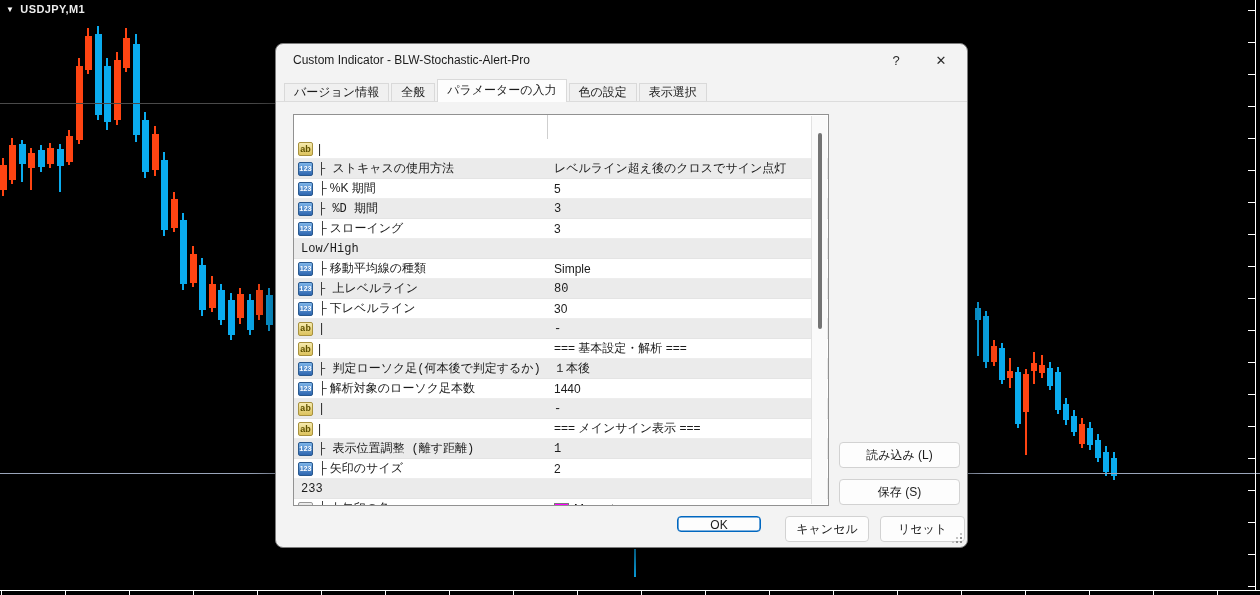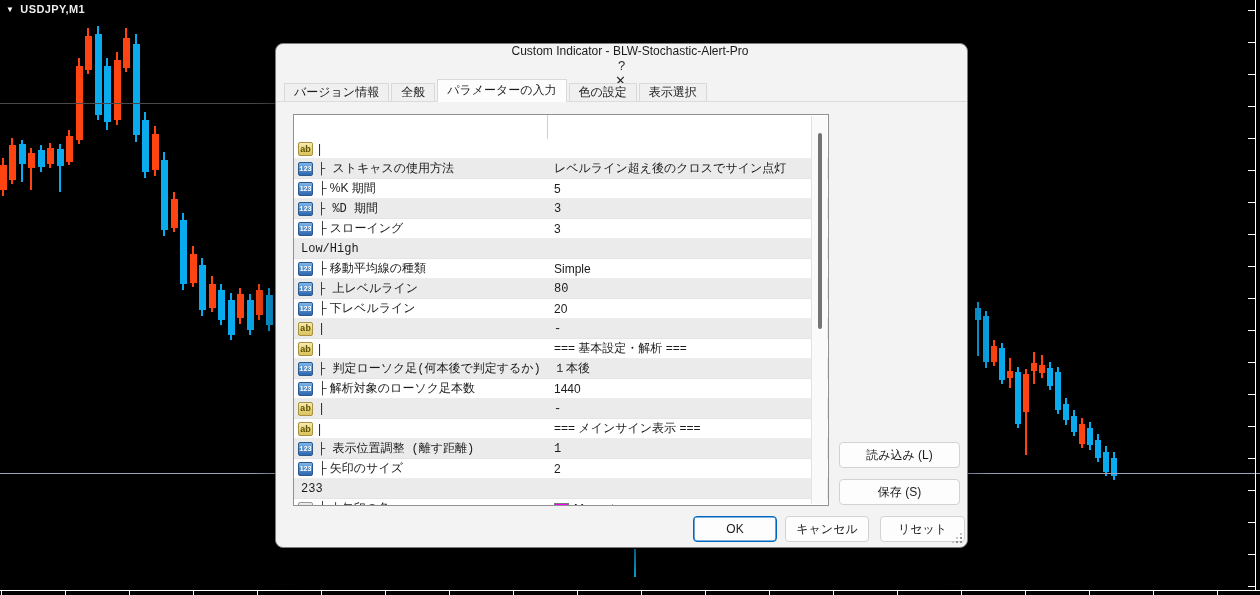--- a/index.html
+++ b/index.html
@@ -18,21 +18,21 @@
   .time-axis{position:absolute;left:0;right:0;top:590px;height:1px;}
   .price-axis{position:absolute;top:0;width:1px;height:591px;}
   .ttick{position:absolute;width:1px;height:4px;top:591px;}
   .ptick{position:absolute;width:7px;height:1px;left:1248px;}
   .stray{position:absolute;width:2px;}
 
   
   .dialog{position:absolute;left:275px;top:43px;width:693px;height:505px;background:#f3f3f3;
           border:1px solid #7c7c7c;border-radius:8px;box-shadow:0 14px 34px rgba(0,0,0,.6);
           box-sizing:border-box;overflow:hidden;}
-  .titlebar{position:absolute;left:0;top:0;right:0;height:32px;display:flex;align-items:center;flex-direction:column;}
+  .titlebar{position:absolute;left:0;top:0;right:0;height:32px;display:flex;align-items:center;}
   .title{font-size:12px;color:#1b1b1b;padding-left:17px;flex:1;}
   .cap{width:42px;height:32px;display:flex;align-items:center;justify-content:center;
        font-size:13px;color:#2b2b2b;cursor:default;}
   .cap.close{width:48px;margin-right:2px;}
 
   .tabstrip{position:absolute;left:0;right:0;top:35px;height:23px;display:flex;
             align-items:flex-end;padding-left:8px;border-bottom:1px solid #dcdcdc;box-sizing:border-box;}
   .tab{height:17px;line-height:16px;padding:0 9px;font-size:12px;color:#1b1b1b;background:#f0f0f0;
        border:1px solid #d9d9d9;border-bottom:none;margin-right:2px;white-space:nowrap;}
   .tab.active{height:22px;line-height:21px;background:#fdfdfd;margin-bottom:-1px;position:relative;z-index:2;}
@@ -62,21 +62,21 @@
 
   .sbar{position:absolute;top:1px;bottom:1px;right:1px;width:16px;background:#fafafa;
         border-left:1px solid #e2e2e2;box-sizing:border-box;}
   .sthumb{position:absolute;left:6px;width:4px;top:17px;height:196px;background:#747474;border-radius:2px;}
 
   .btn{position:absolute;font-size:12px;color:#1b1b1b;background:#fdfdfd;border:1px solid #d2d2d2;
        border-radius:4px;font-family:inherit;box-sizing:border-box;}
   .btn.primary{border-color:var(--accent,#0067c0);border-width:1px;box-shadow:0 0 0 .6px var(--accent,#0067c0) inset;}
   .b-load{left:563px;top:398px;width:121px;height:26px;}
   .b-save{left:563px;top:435px;width:121px;height:26px;}
-  .b-ok{left:417px;top:472px;width:84px;height:26px;}
+  .b-ok{left:401px;top:472px;width:84px;height:16px;}
   .b-cancel{left:509px;top:472px;width:84px;height:26px;}
   .b-reset{left:604px;top:472px;width:85px;height:26px;}
 
   .grip{position:absolute;right:5px;bottom:4px;width:10px;height:10px;}
   .grip::before{content:'';position:absolute;right:0;bottom:0;width:2px;height:2px;background:#8f8f8f;
     box-shadow:-4px 0 #8f8f8f,0 -4px #8f8f8f,-8px 0 #c3c3c3,-4px -4px #c3c3c3,0 -8px #c3c3c3;}
 </style>
 </head>
 <body>
 
@@ -313,21 +313,21 @@
             <div class="val">
               <span>80</span>
             </div>
           </div>
           <div class="prow">
             <div class="name">
               <span class="ic num">123</span>
               <span>├ 下レベルライン</span>
             </div>
             <div class="val">
-              <span>20</span>
+              <span>30</span>
             </div>
           </div>
           <div class="prow alt">
             <div class="name">
               <span class="ic ab">ab</span>
               <span>|</span>
             </div>
             <div class="val">
               <span>-</span>
             </div>

